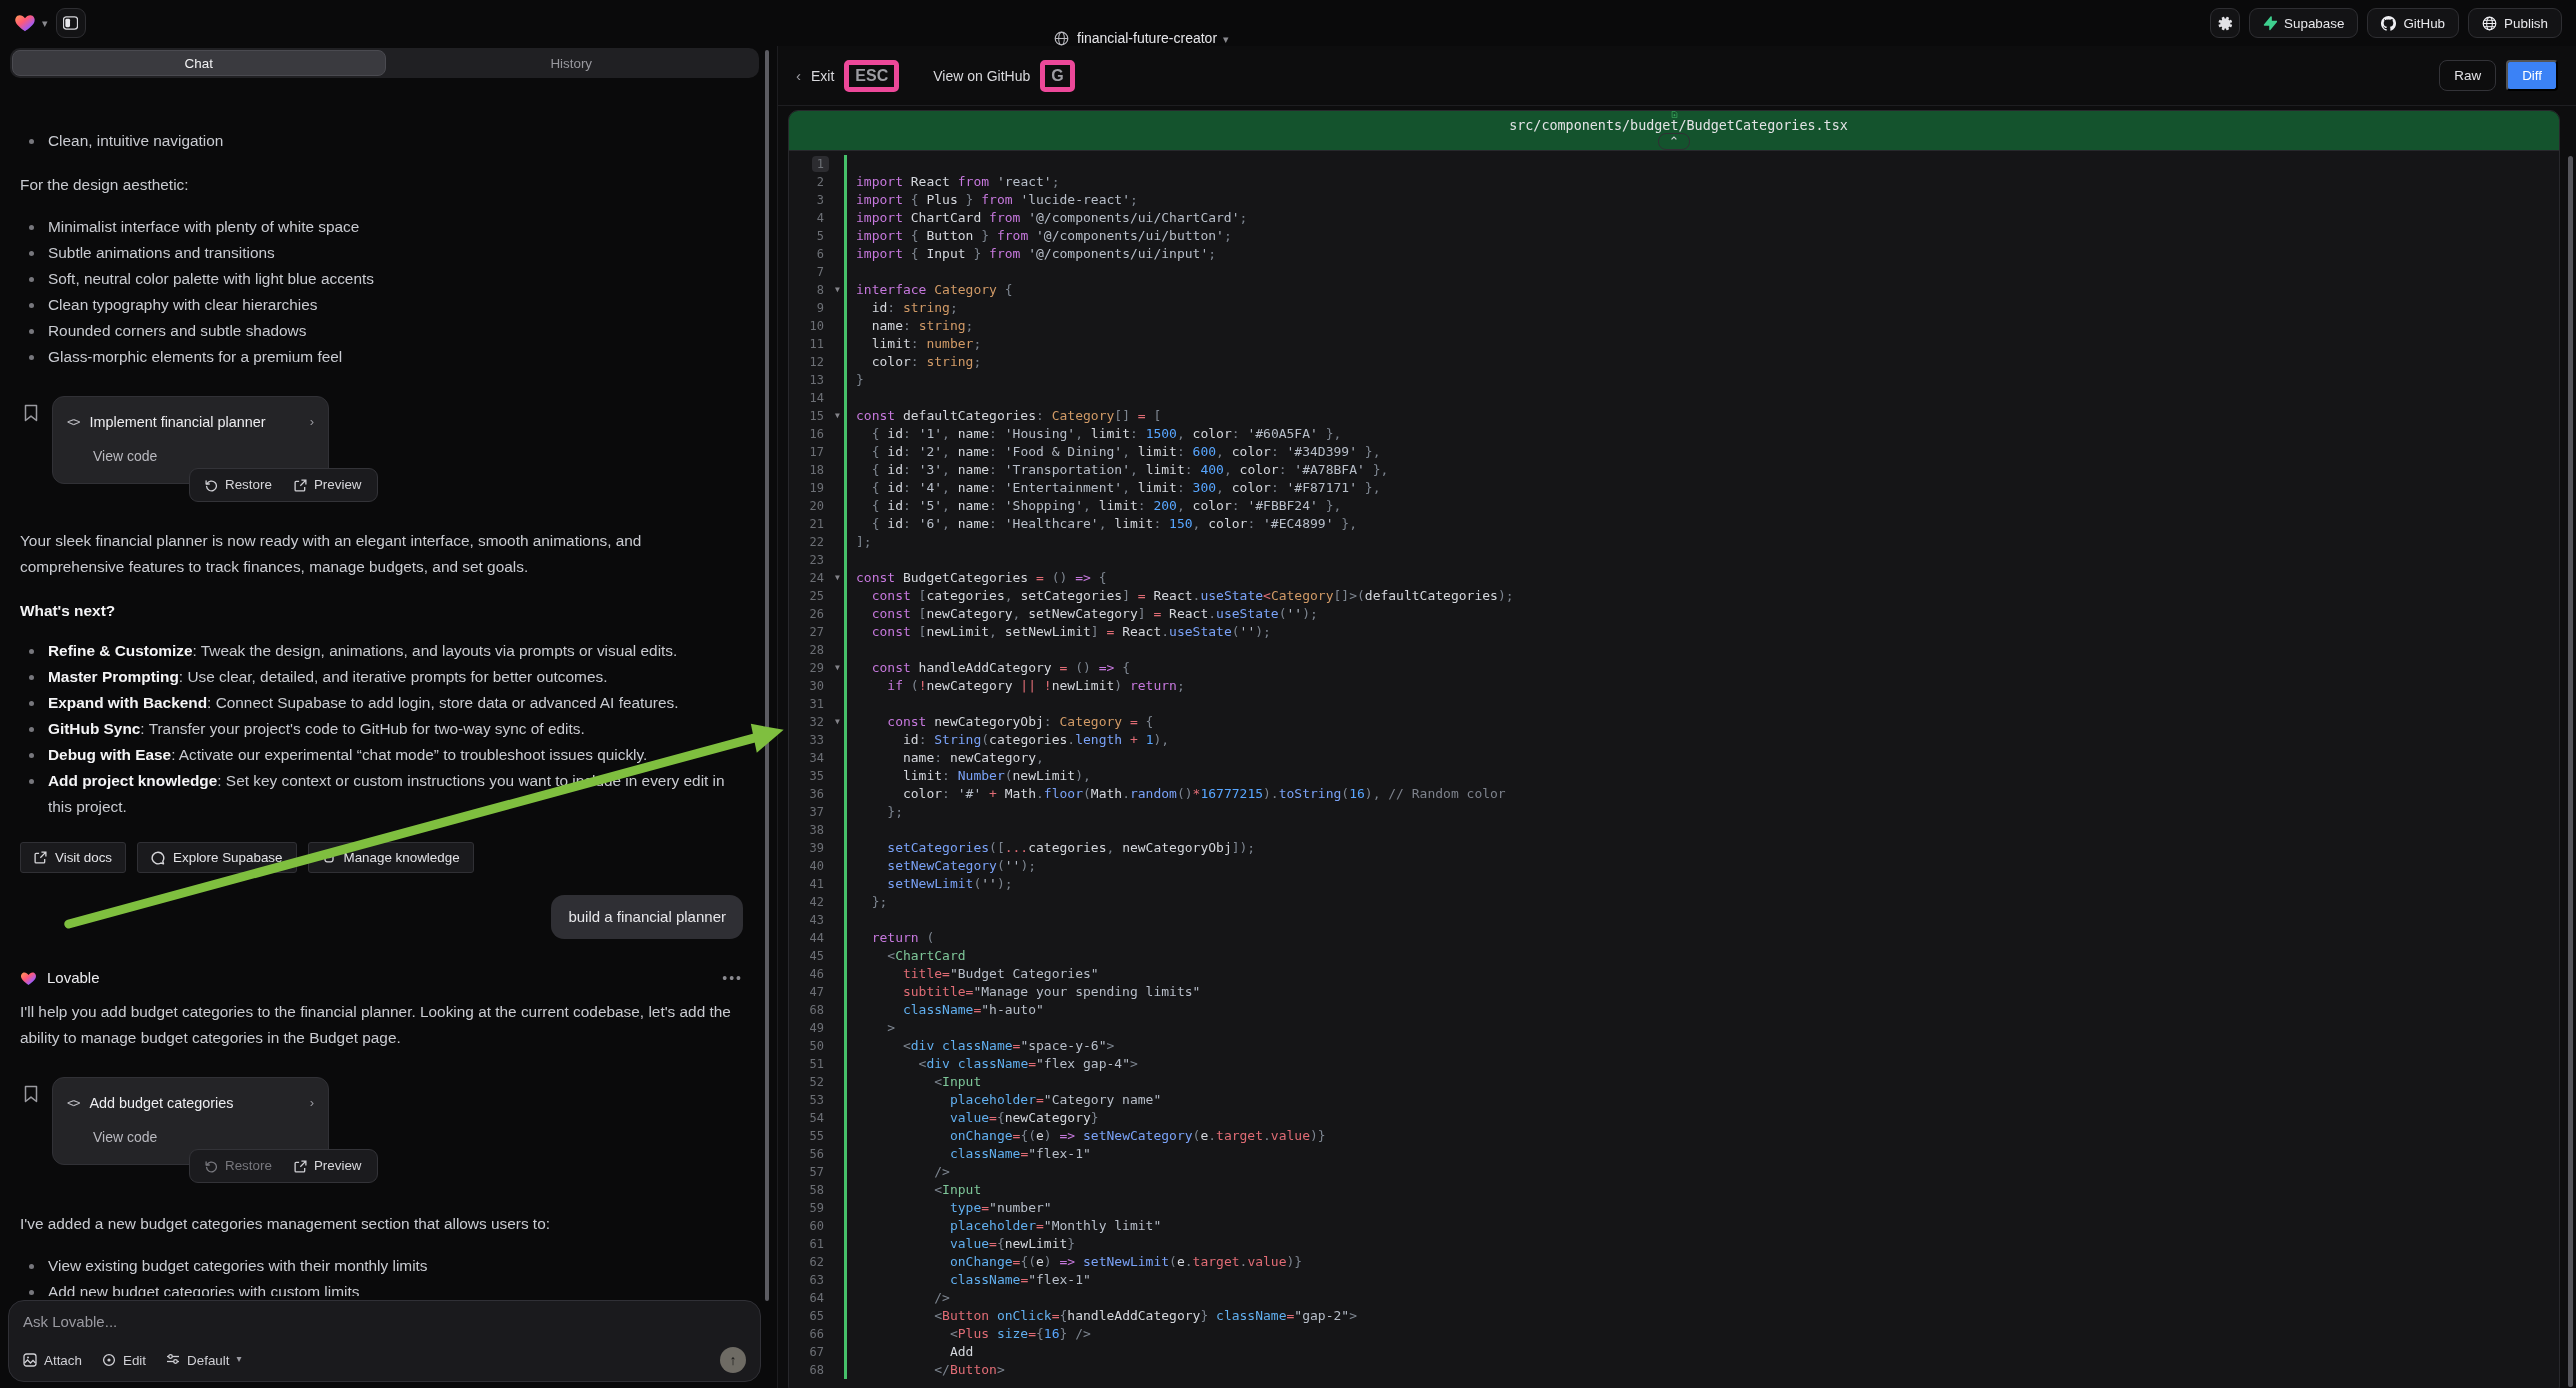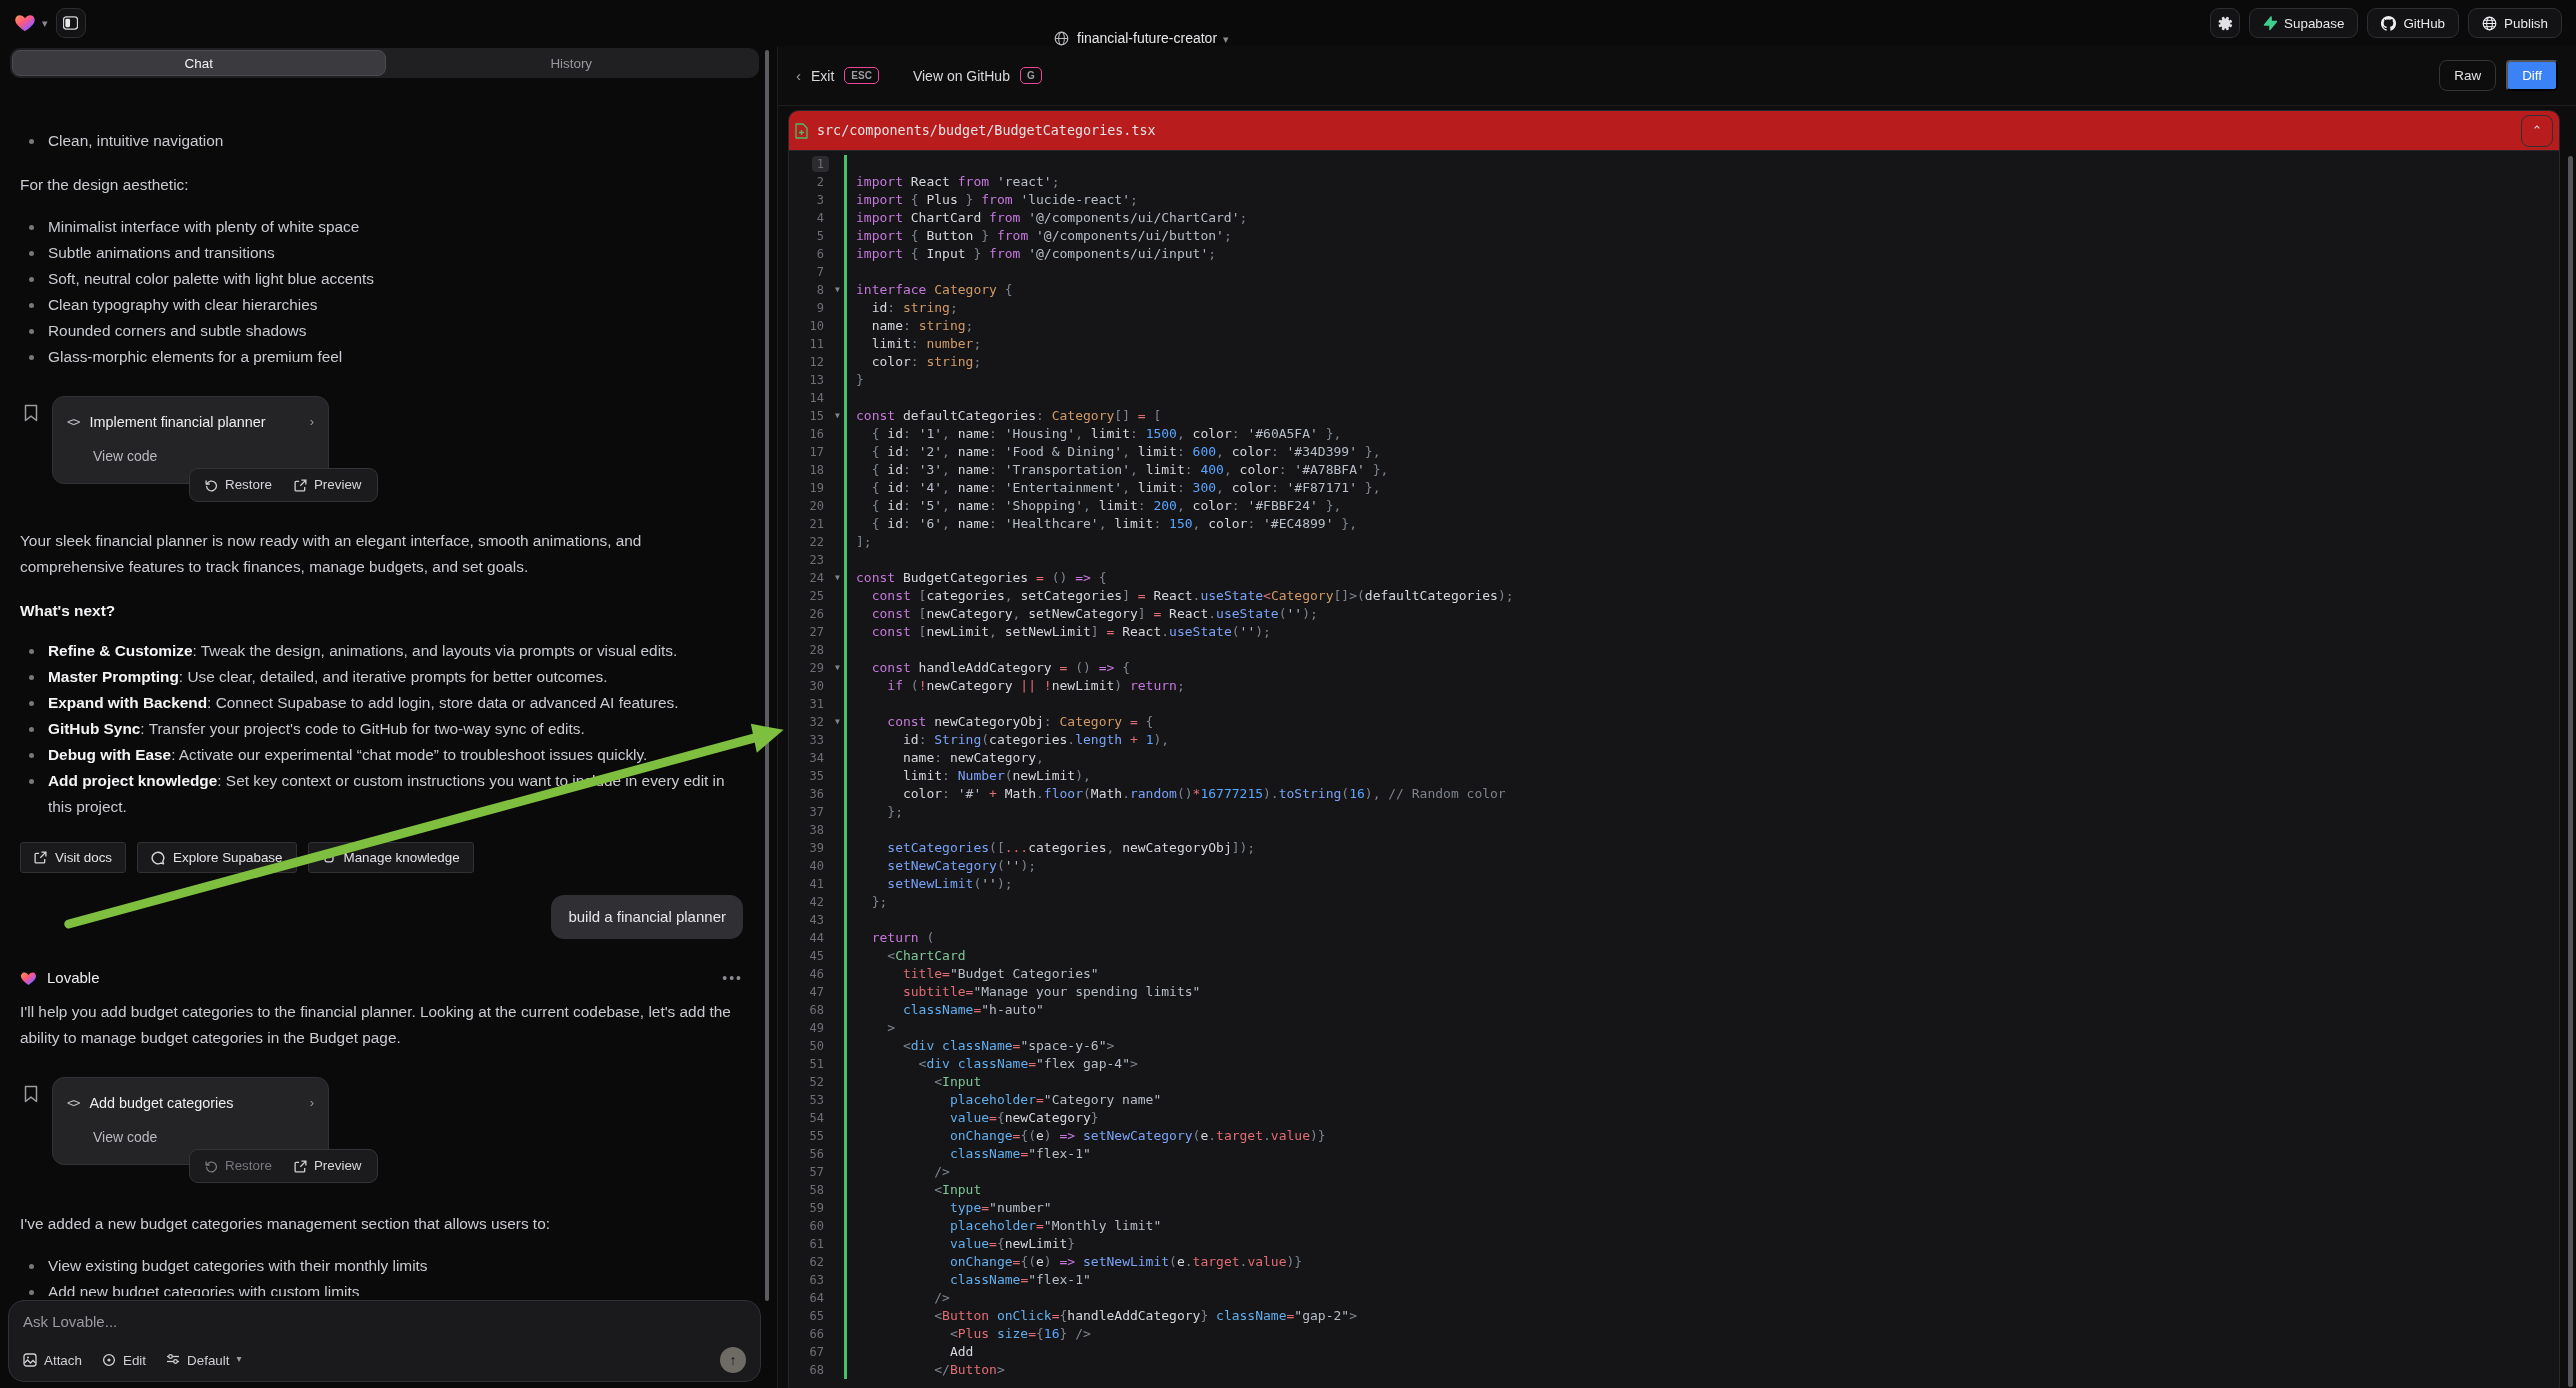--- a/index.html
+++ b/index.html
@@ -57,28 +57,28 @@
   .composer input::placeholder { color:#9a9aa1; }
   .composer-row { display:flex; align-items:center; gap:20px; margin-top:16px; }
   .comp-btn { display:flex; align-items:flex-start; gap:7px; font-size:13.4px; color:#cfcfd4; cursor:pointer; }
   .send-btn { margin-left:auto; width:26px; height:26px; border-radius:50%; background:#6e6b64; display:flex; align-items:center; justify-content:center; color:#141414; font-size:14px; font-weight:bold; cursor:pointer; }
 
   
   .codepane { position:absolute; left:777px; top:46px; right:0; bottom:0; background:#0d0d0e; border-left:1px solid #1d1d20; }
   .code-toolbar { height:60px; display:flex; align-items:center; padding:0 18px; border-bottom:1px solid #1e1e21; }
   .ct-left { display:flex; align-items:center; gap:10px; }
   .ct-label { font-size:14px; color:#d9d9dd; cursor:pointer; }
-  .kbd { border:1px solid #ec4899; border-radius:5px; font-size:10px; color:#9d9da3; padding:2px 6px; font-weight:bold; }
+  .kbd { border:5px solid #ec4899; border-radius:5px; font-size:16px; color:#9d9da3; padding:2px 6px; font-weight:bold; }
   .view-gh { margin-left:34px; display:flex; align-items:center; gap:10px; }
   .ct-right { margin-left:auto; display:flex; gap:10px; }
   .raw-btn { height:31px; padding:0 14px; border:1px solid #333338; border-radius:8px; background:transparent; color:#e3e3e7; font-size:13.4px; display:flex; align-items:center; cursor:pointer; }
   .diff-btn { height:31px; padding:0 14px; border-radius:4px; background:#3b82f6; color:#fff; font-size:13.4px; display:flex; align-items:center; cursor:pointer; }
 
   .filecard { position:absolute; left:10px; right:16px; top:64px; bottom:-8px; background:#151517; border:1px solid #28282c; border-radius:10px; overflow:hidden; }
-  .filecard-head { height:40px; display:flex; align-items:center; padding:0 6px; background:#b91c1c; border-bottom:1px solid #28282c; }
+  .filecard-head { height:40px; display:flex; align-items:center; padding:0 6px; background:#14532d; border-bottom:1px solid #28282c;flex-direction:column; }
   .file-path { font-family:"DejaVu Sans Mono", monospace; font-size:13.4px; color:#e3e3e6; margin-left:9px; flex:1; }
   .collapse-btn { width:32px; height:32px; border:1px solid #303034; border-radius:8px; display:flex; align-items:center; justify-content:center; color:#d0d0d4; font-size:13px; cursor:pointer; }
 
   .code-lines { padding-top:4px; font-family:"DejaVu Sans Mono", monospace; font-size:13px; }
   .cl { display:flex; height:18px; line-height:18px; white-space:pre; }
   .ln { width:42px; text-align:right; padding-right:7px; color:#6d7076; font-size:12px; flex:none; }
   .ln .hl { background:#2c2c30; border-radius:4px; padding:1px 5px; margin-right:-5px; }
   .fold { width:13px; flex:none; color:#84848a; font-size:8px; line-height:18px; text-align:center; }
   .ct { flex:1; border-left:3px solid #46c06a; padding-left:9px; }
   

